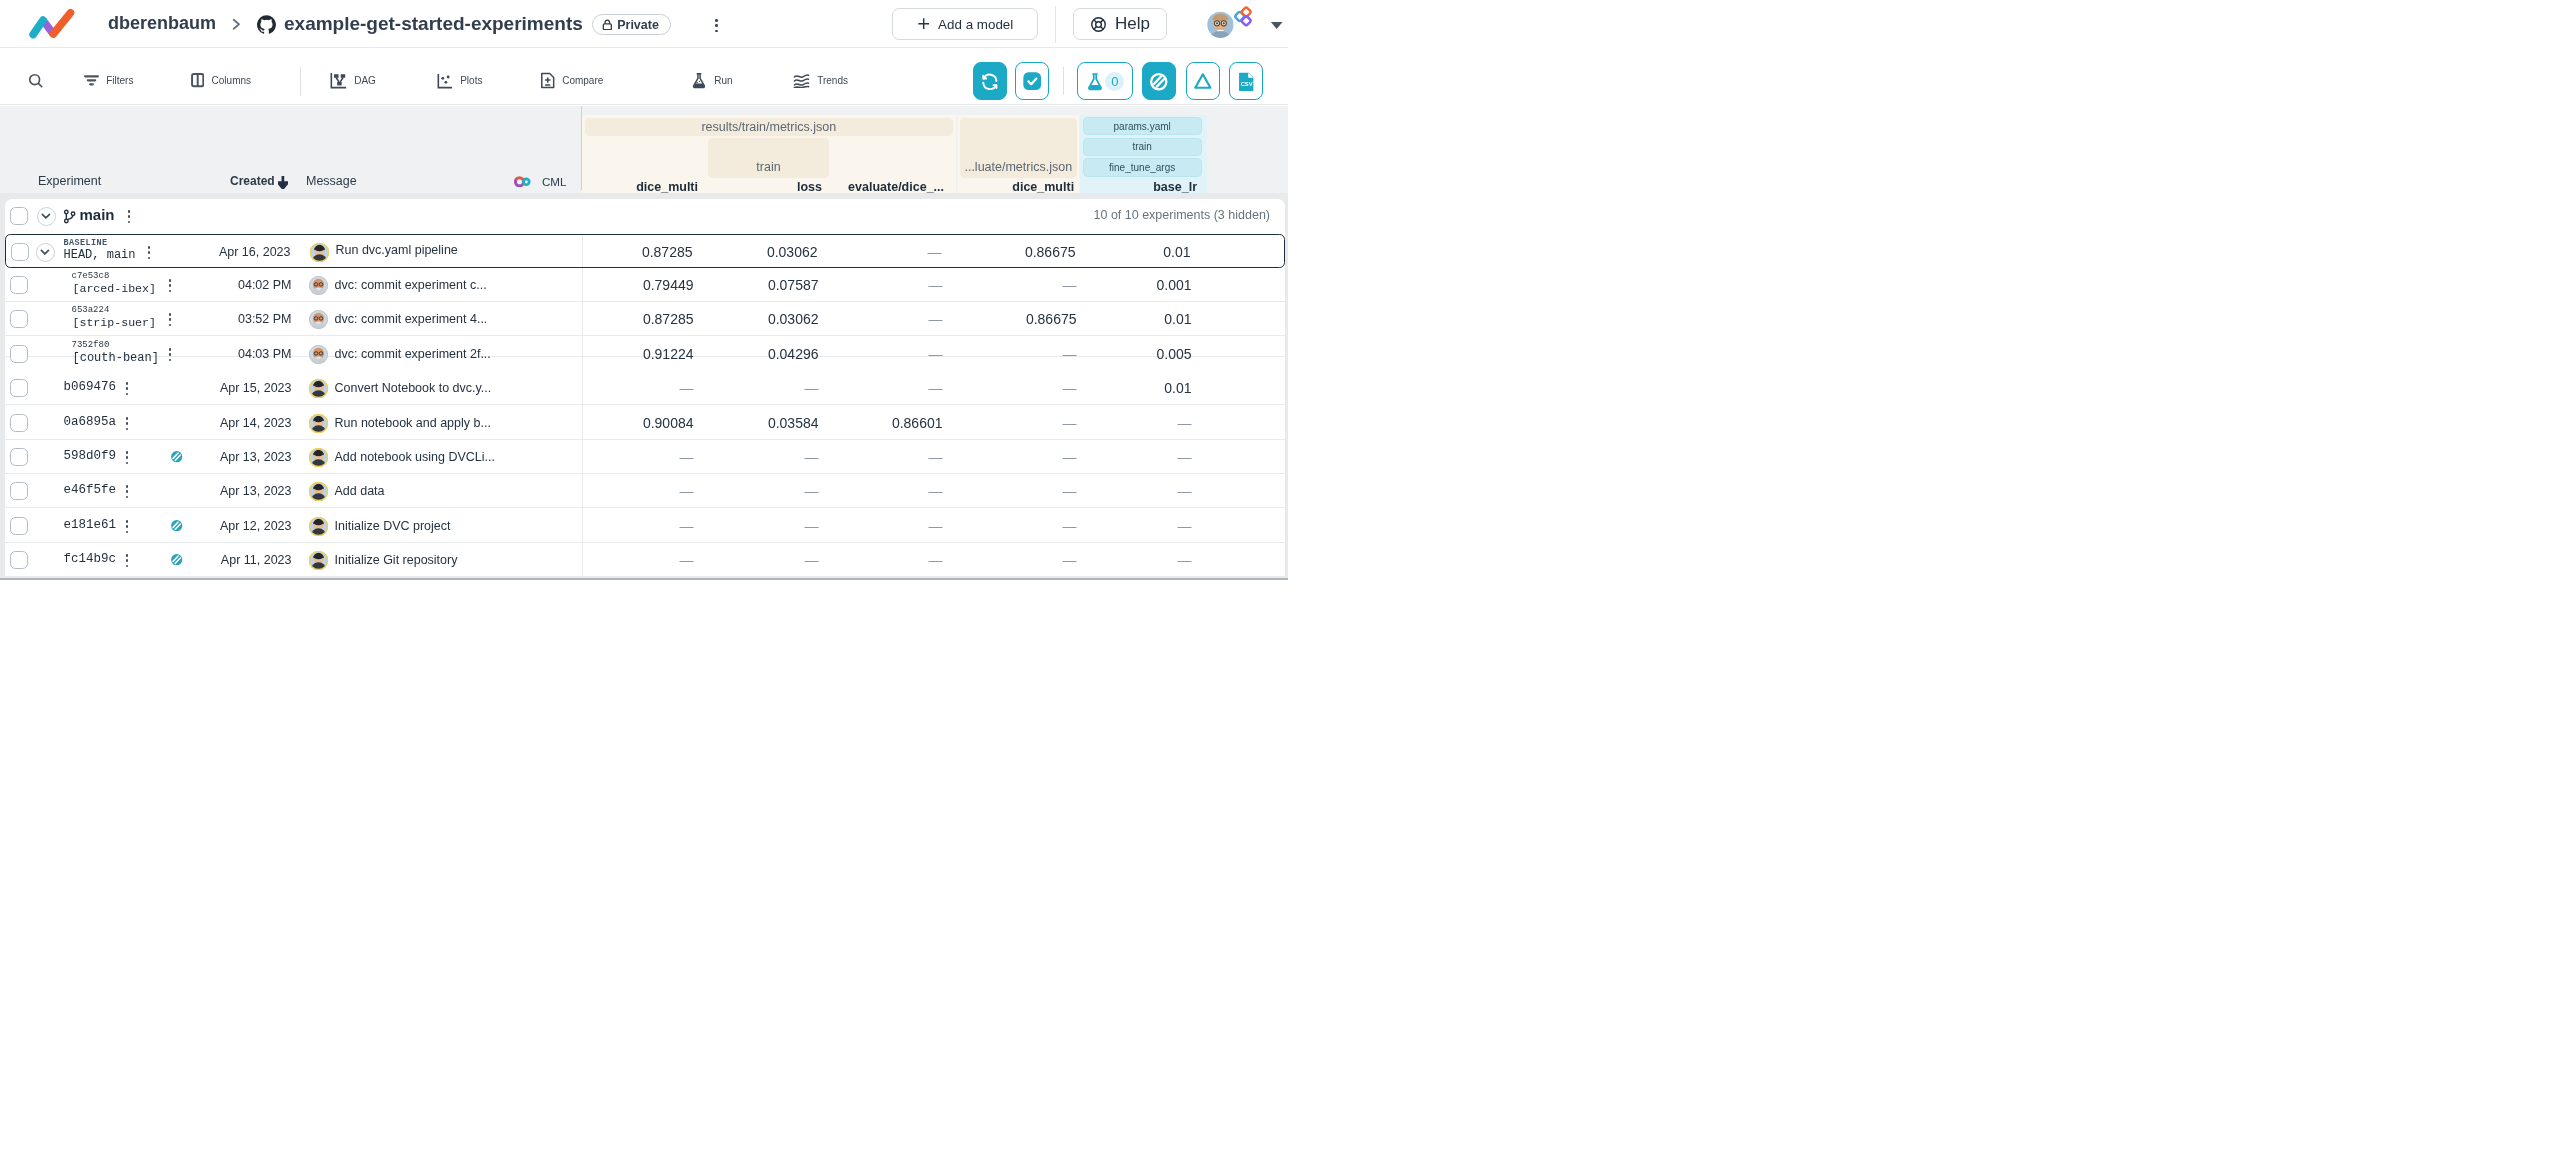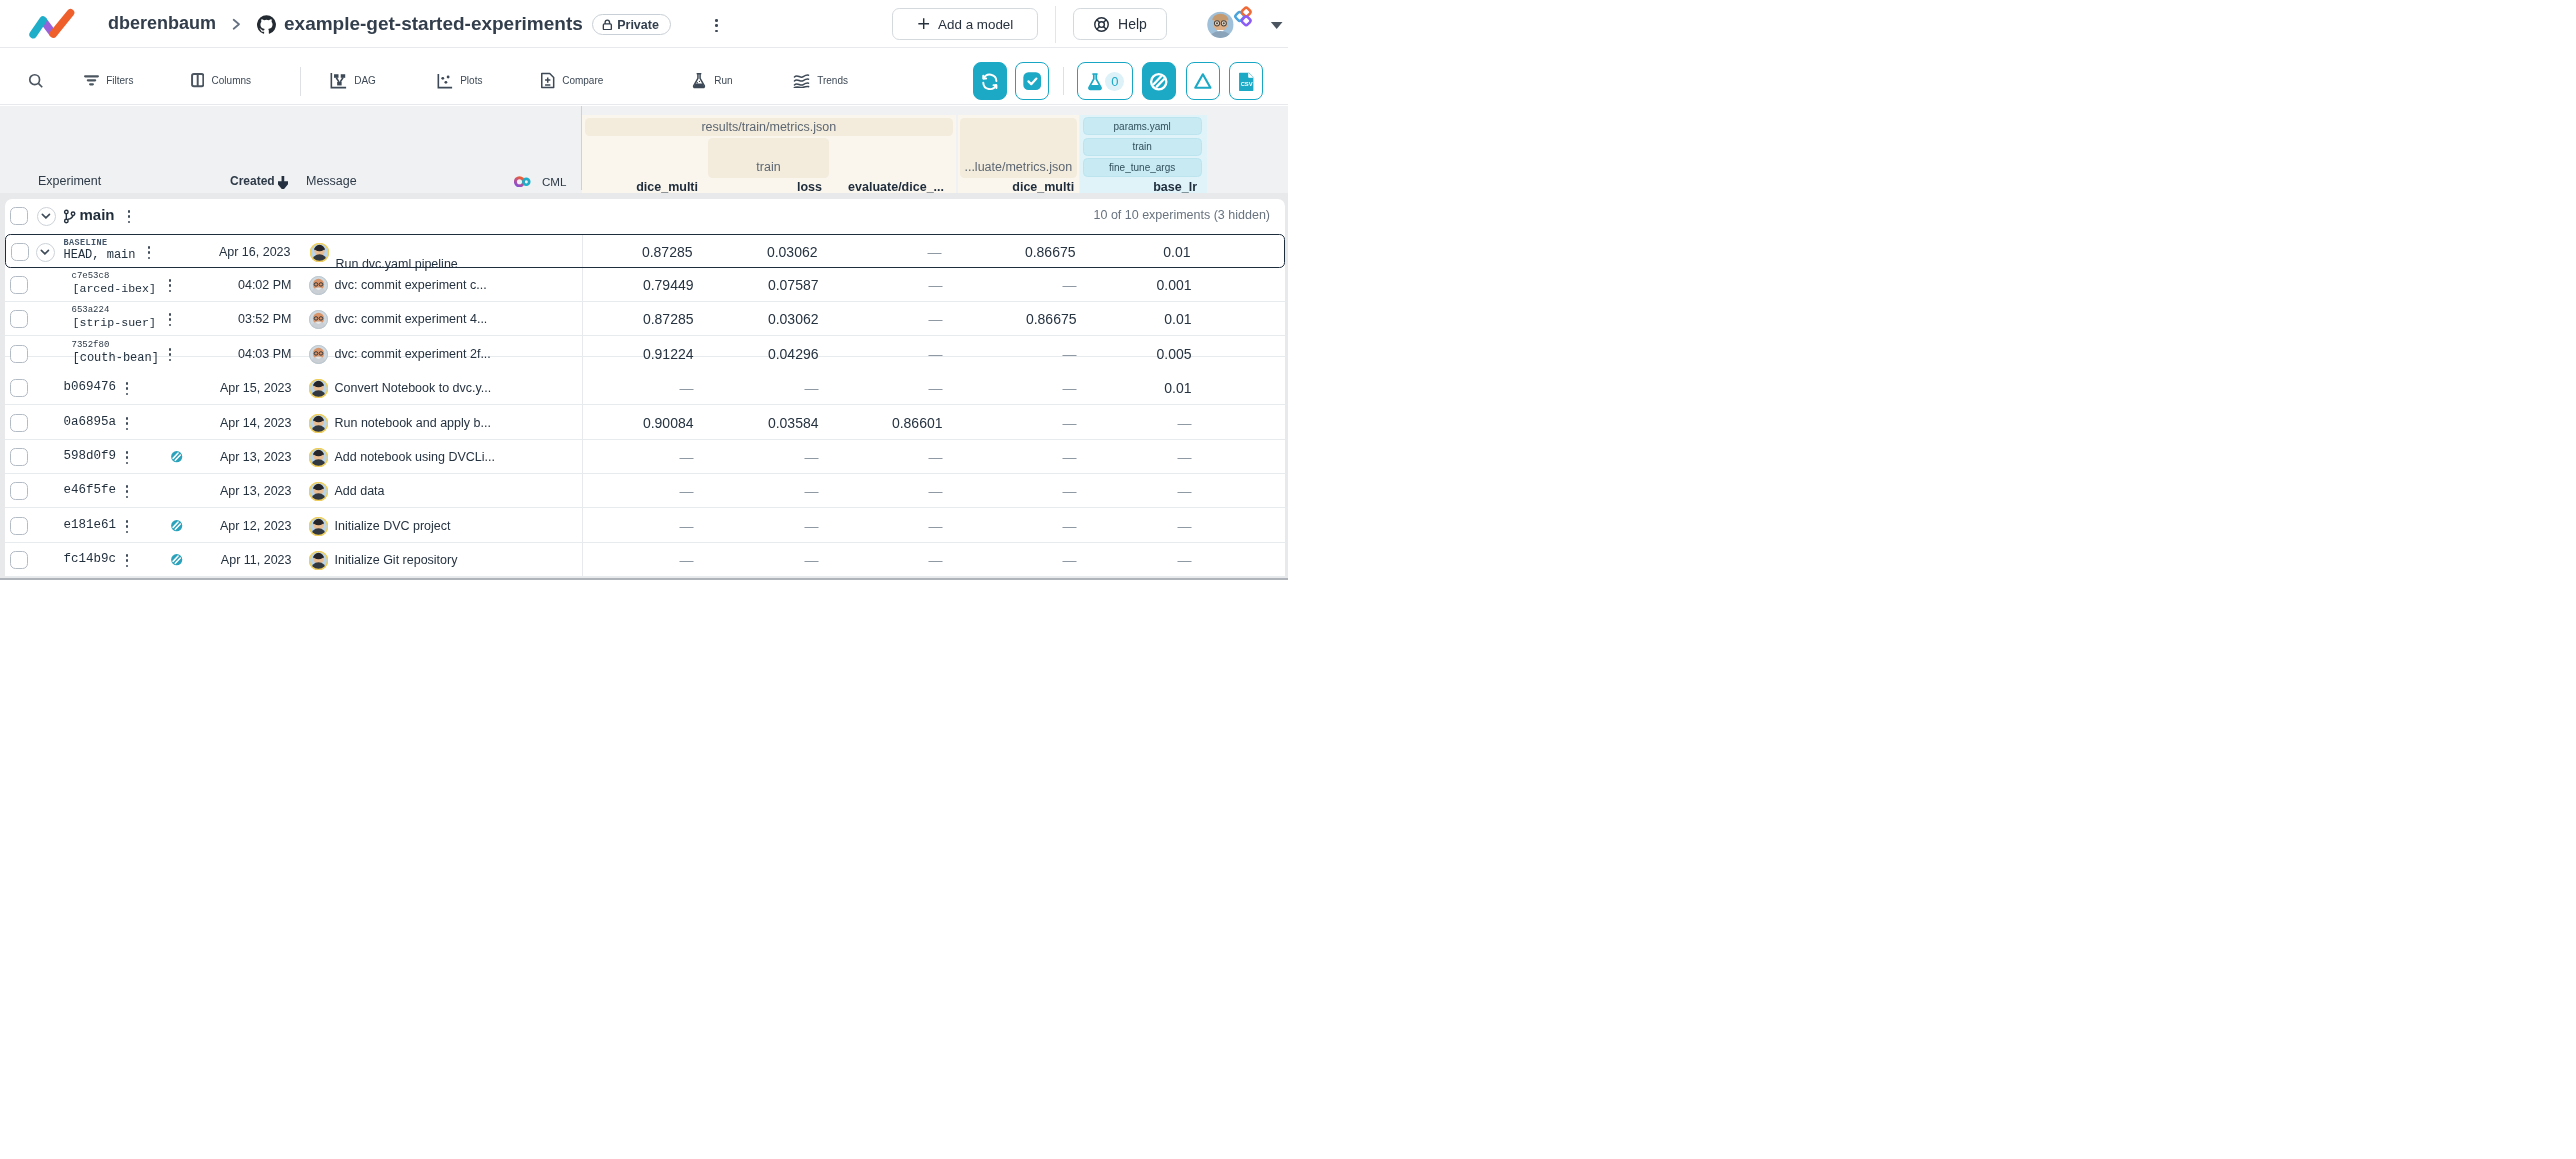--- a/index.html
+++ b/index.html
@@ -8,21 +8,21 @@
 .abs { position:absolute; }
 
 #topbar { position:absolute; left:0; top:0; width:1288px; height:48px; background:#fff; border-bottom:0.9px solid #e7e9ec; }
 .crumb { font-weight:bold; font-size:18px; color:#323e4c; }
 #pill-private { position:absolute; left:592px; top:14.3px; height:20.6px; border:0.9px solid #c9cfd6; border-radius:10.7px; display:flex; align-items:center; padding:0 10.7px 0 9px; gap:4.5px; }
 #pill-private span { font-size:12.5px; font-weight:bold; color:#333f4d; }
 .kebab { display:inline-block; width:3.6px; }
 .kebab i { display:block; width:2.7px; height:2.7px; border-radius:50%; background:#3e4a57; margin:0 0 2.6px 0; }
 #btn-addmodel { position:absolute; left:892px; top:8px; width:146px; height:32px; border:0.9px solid #d4d9de; border-radius:7.2px; display:flex; align-items:center; justify-content:center; gap:8px; font-size:13.4px; color:#27323e; }
 #topsep { position:absolute; left:1055px; top:6.3px; width:0.9px; height:37px; background:#e3e6e9; }
-#btn-help { position:absolute; left:1073px; top:8px; width:94px; height:32px; border:0.9px solid #d4d9de; border-radius:7.2px; display:flex; align-items:center; justify-content:center; gap:8px; font-size:14px; color:#27323e; }
+#btn-help { position:absolute; left:1073px; top:8px; width:94px; height:32px; border:0.9px solid #d4d9de; border-radius:7.2px; display:flex; align-items:center; justify-content:center; gap:8px; font-size:17px; color:#27323e; }
 
 #toolbar { position:absolute; left:0; top:49px; width:1288px; height:56px; background:#fff; border-bottom:0.9px solid #e7e9ec; }
 .titem { position:absolute; top:3.6px; height:56px; display:flex; align-items:center; gap:7.2px; font-size:10px; color:#3d4956; font-weight:500; }
 .tbtn { position:absolute; top:13.4px; width:34px; height:38px; border-radius:8px; border:1.3px solid #17a7c5; display:flex; align-items:center; justify-content:center; background:#fff; }
 .tbtn.fill { background:#1ca9c6; border-color:#1ca9c6; }
 
 #thead { position:absolute; left:0; top:106px; width:1288px; height:87px; background:#eff1f3; }
 .hlabel { position:absolute; font-size:12.5px; color:#2e3a47; bottom:4.9px; }
 .panel { position:absolute; top:9px; }
 .p-beige { background:#faf6ee; }
@@ -312,21 +312,21 @@
               </defs>
               <g clip-path="url(#ca)">
                 <rect width="21" height="21" fill="#b8d4ea"></rect>
                 <ellipse cx="10.5" cy="9" rx="5.6" ry="5.8" fill="#e8bd93"></ellipse>
                 <path d="M4.5 8 a6 6 0 0 1 12 0 l-1 -0.5 a9 9 0 0 1 -10 0z" fill="#26262a"></path>
                 <path d="M4.6 6.8 C5.5 3.5 15.5 3.5 16.4 6.8 C14 5.2 7 5.2 4.6 6.8z" fill="#26262a"></path>
                 <path d="M2 21 a8.5 8.5 0 0 1 17 0z" fill="#32383f"></path>
               </g>
               <circle cx="10.5" cy="10.5" r="10" fill="none" stroke="#f0cf5c" stroke-width="1.6"></circle>
             </svg></div>
-          <div class="msg" style="top:22px">Run dvc.yaml pipeline</div>
+          <div class="msg" style="top:8px">Run dvc.yaml pipeline</div>
           <div class="val v1" style="top:9.6px;width:89px;left:auto">0.87285</div>
           <div class="val v2" style="top:9.6px;width:89px;left:auto">0.03062</div>
           <div class="val dash v3" style="top:9.6px;width:89px;left:auto">—</div>
           <div class="val v4" style="top:9.6px;width:89px;left:auto">0.86675</div>
           <div class="val v5" style="top:9.6px;width:89px;left:auto">0.01</div>
         </div>
         <div class="row rowline" style="top:69px;height:34px">
           <div class="checkbox" style="top:8.5px"></div>
           <div class="mono" style="position:absolute;left:67px;top:3.4px;font-size:9px;color:#2b3845">c7e53c8</div>
           <div class="mono" style="position:absolute;left:68px;top:14.5px;font-size:11.6px;color:#22303e">[arced-ibex]</div>

